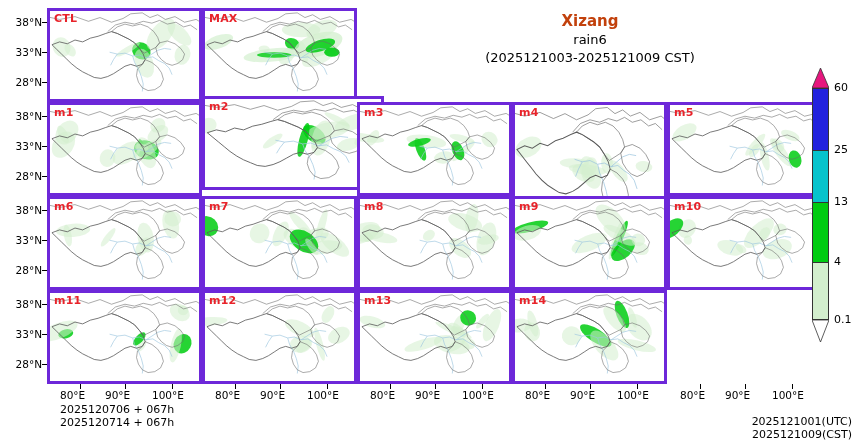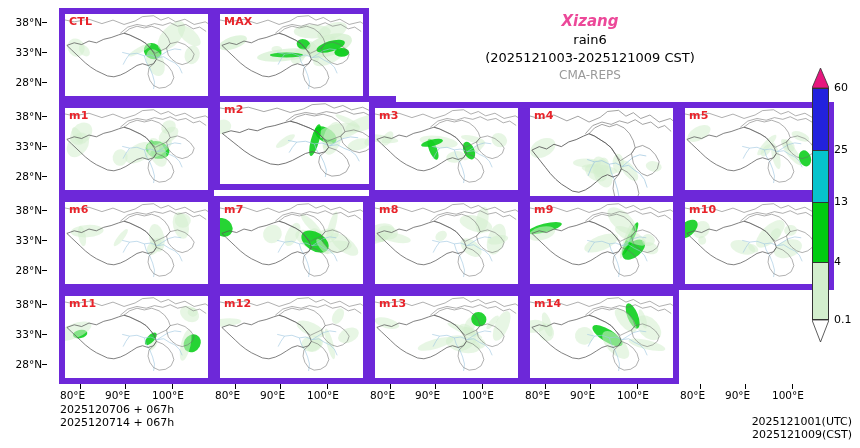--- a/index.html
+++ b/index.html
@@ -3,29 +3,29 @@
 <meta charset="utf-8">
 <style>
   html,body{margin:0;padding:0;background:#fff;}
   body{width:860px;height:448px;position:relative;overflow:hidden;
        font-family:"DejaVu Sans","Liberation Sans",sans-serif;}
 
   .root{position:absolute;left:0;top:0;width:860px;height:448px;}
 
   
   .titleblock{position:absolute;left:430px;top:12px;width:320px;text-align:center;}
-  .t-region{font-size:15px;font-weight:bold;color:#ec4899;line-height:19px;font-style:italic;}
+  .t-region{font-size:15px;font-weight:bold;color:#c2410c;line-height:19px;}
   .t-var{font-size:13px;color:#000;line-height:18px;}
   .t-period{font-size:13px;color:#000;line-height:18px;}
   .t-model{font-size:12px;color:#999999;line-height:17px;}
 
   
   .grid{position:absolute;left:47px;top:8px;}
-  .panel{position:absolute;background:#ffffff;border:6px solid #6d28d9;
-         overflow:hidden;box-sizing:border-box;margin-left:12px;}
+  .panel{position:absolute;background:#ffffff;border:3px solid #6d28d9;
+         overflow:hidden;box-sizing:border-box;}
   .plabel{position:absolute;left:4px;top:1px;font-size:11px;font-weight:bold;
           color:#E8232A;letter-spacing:.2px;z-index:6;}
 
   .mapsvg{position:absolute;left:0;top:0;width:100%;height:100%;display:block;}
 
   
   .ylab{position:absolute;font-size:10.5px;color:#000;text-align:right;width:42px;}
   .ytick{position:absolute;width:5px;height:1px;background:#000;}
   .xlab{position:absolute;font-size:10.5px;color:#000;text-align:left;width:40px;}
   .xtick{position:absolute;width:1px;height:5px;background:#000;}
@@ -43,21 +43,20 @@
 </style>
 </head>
 <body>
 
 <div class="root">
 
   <div class="titleblock">
     <div class="t-region">Xizang</div>
     <div class="t-var">rain6</div>
     <div class="t-period">(2025121003-2025121009 CST)</div>
-    <div class="t-model">CMA-REPS</div>
   </div>
 
   <div class="grid" id="grid">
       <div class="panel" style="left: 0px; top: 0px; width: 155px; height: 94px;">
         <svg class="mapsvg" viewBox="0 0 155 94" preserveAspectRatio="none">
           <g>
             <ellipse cx="12.0" cy="38.5" rx="9.1" ry="10.7" transform="rotate(-20 12.0 38.5)" fill="#D3EFCE" opacity="0.55"></ellipse>
             <ellipse cx="137.8" cy="46.8" rx="10.8" ry="8.1" transform="rotate(-77 137.8 46.8)" fill="#D3EFCE" opacity="0.55"></ellipse>
             <ellipse cx="21.0" cy="41.8" rx="7.6" ry="4.9" transform="rotate(54 21.0 41.8)" fill="#D3EFCE" opacity="0.55"></ellipse>
             <ellipse cx="95.0" cy="42.6" rx="10.1" ry="8.8" transform="rotate(37 95.0 42.6)" fill="#00CC11" opacity="0.85"></ellipse>

